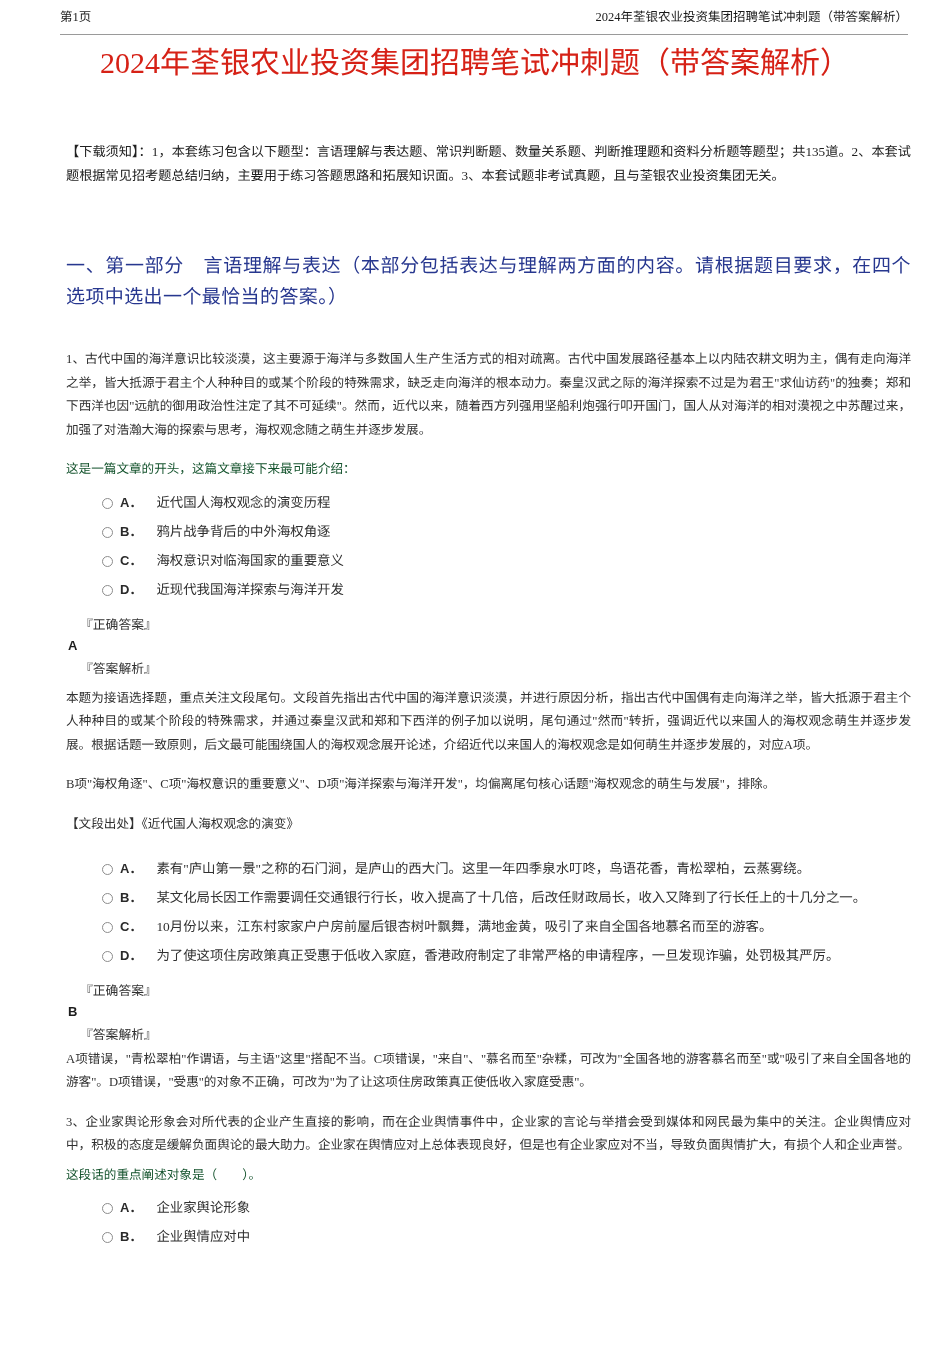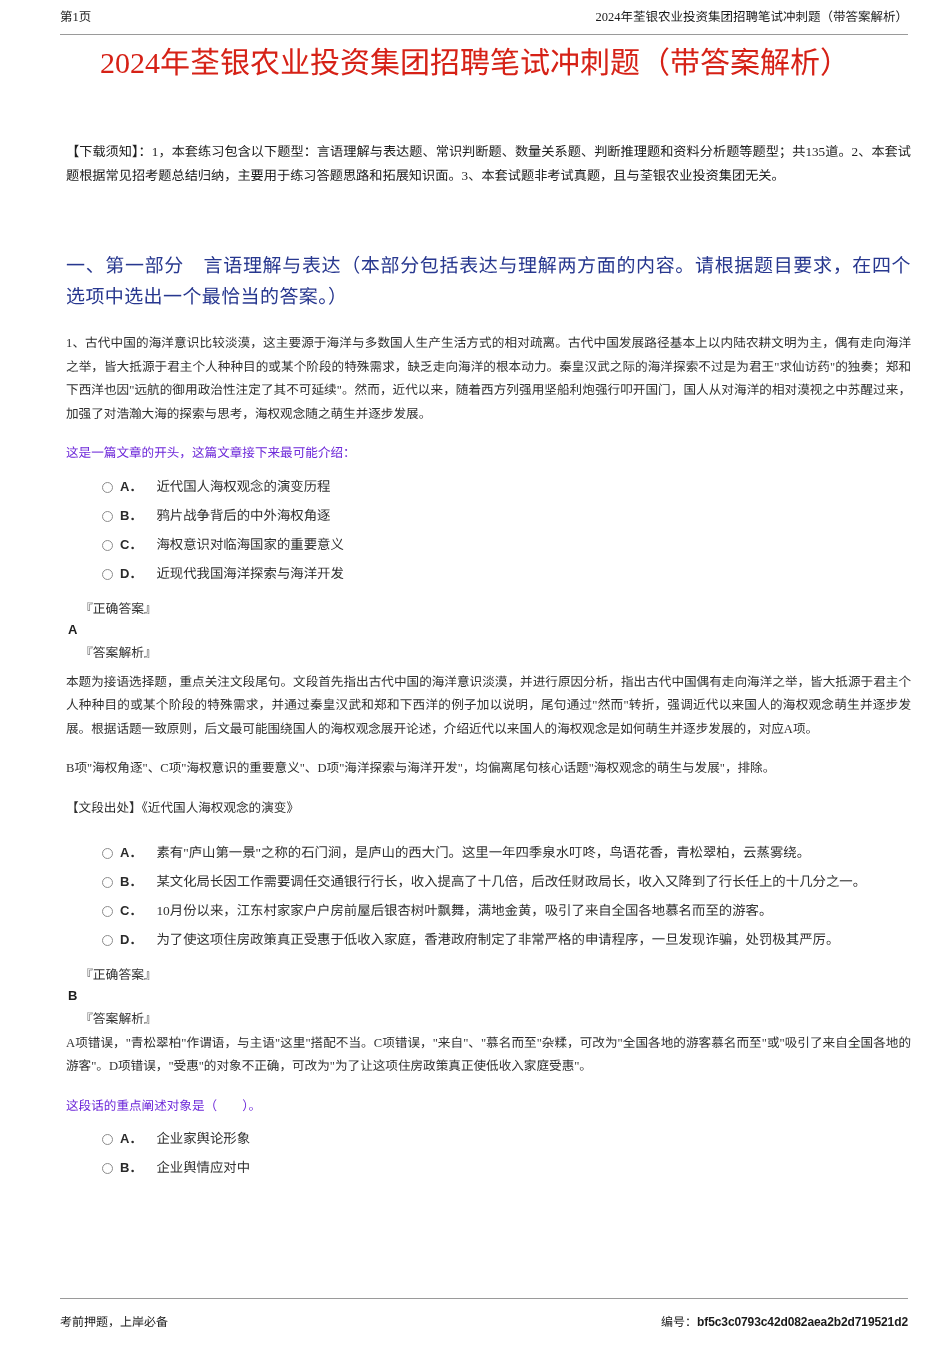--- a/index.html
+++ b/index.html
@@ -75,37 +75,37 @@
     color: #202020;
     text-align: justify;
     margin-bottom: 18px;
   }
 
   .section-heading {
     color: #27378f;
     font-size: 19px;
     line-height: 31px;
     margin-top: 62px;
-    margin-bottom: 20px;
+    margin-bottom: 36px;
     text-align: justify;
     letter-spacing: 0.4px;
   }
 
   .q-stem {
     font-size: 12.6px;
     line-height: 23.5px;
     color: #303030;
     text-align: justify;
     margin-bottom: 6px;
   }
 
   .q-lead {
     font-size: 12.6px;
     line-height: 23.5px;
-    color: #6d28d9;
+    color: #14532d;
     margin-top: 16px;
     margin-bottom: 8px;
   }
 
   
   .options {
     margin: 0 0 4px 0;
     padding: 0;
     list-style: none;
   }
@@ -288,36 +288,33 @@
         </li>
       </ul>
 
       <p class="answer-label">『正确答案』</p>
       <p class="answer-value">B</p>
       <p class="explain-label">『答案解析』</p>
       <p class="explain" style="margin-top:2px">A项错误，"青松翠柏"作谓语，与主语"这里"搭配不当。C项错误，"来自"、"慕名而至"杂糅，可改为"全国各地的游客慕名而至"或"吸引了来自全国各地的游客"。D项错误，"受惠"的对象不正确，可改为"为了让这项住房政策真正使低收入家庭受惠"。</p>
     </div>
 
     <div class="q-block" style="margin-top:16px">
+      <p class="q-stem">3、企业家舆论形象会对所代表的企业产生直接的影响，而在企业舆情事件中，企业家的言论与举措会受到媒体和网民最为集中的关注。企业舆情应对中，积极的态度是缓解负面舆论的最大助力。企业家在舆情应对上总体表现良好，但是也有企业家应对不当，导致负面舆情扩大，有损个人和企业声誉。</p>
       <p class="q-lead" style="margin-top:2px">这段话的重点阐述对象是（　　）。</p>
 
       <ul class="options">
         <li class="option">
           <span class="radio"></span>
           <span class="opt-letter">A．</span>
           <span class="opt-text">企业家舆论形象</span>
         </li>
         <li class="option">
           <span class="radio"></span>
           <span class="opt-letter">B．</span>
           <span class="opt-text">企业舆情应对中</span>
         </li>
       </ul>
     </div>
 
   </div>
 
-  <div class="page-footer">
-    <span class="ftr-left">考前押题，上岸必备</span>
-    <span class="ftr-right"><span>编号：</span><span class="code">bf5c3c0793c42d082aea2b2d719521d2</span></span>
-  </div>
 
 </div>
 
 </body></html>

